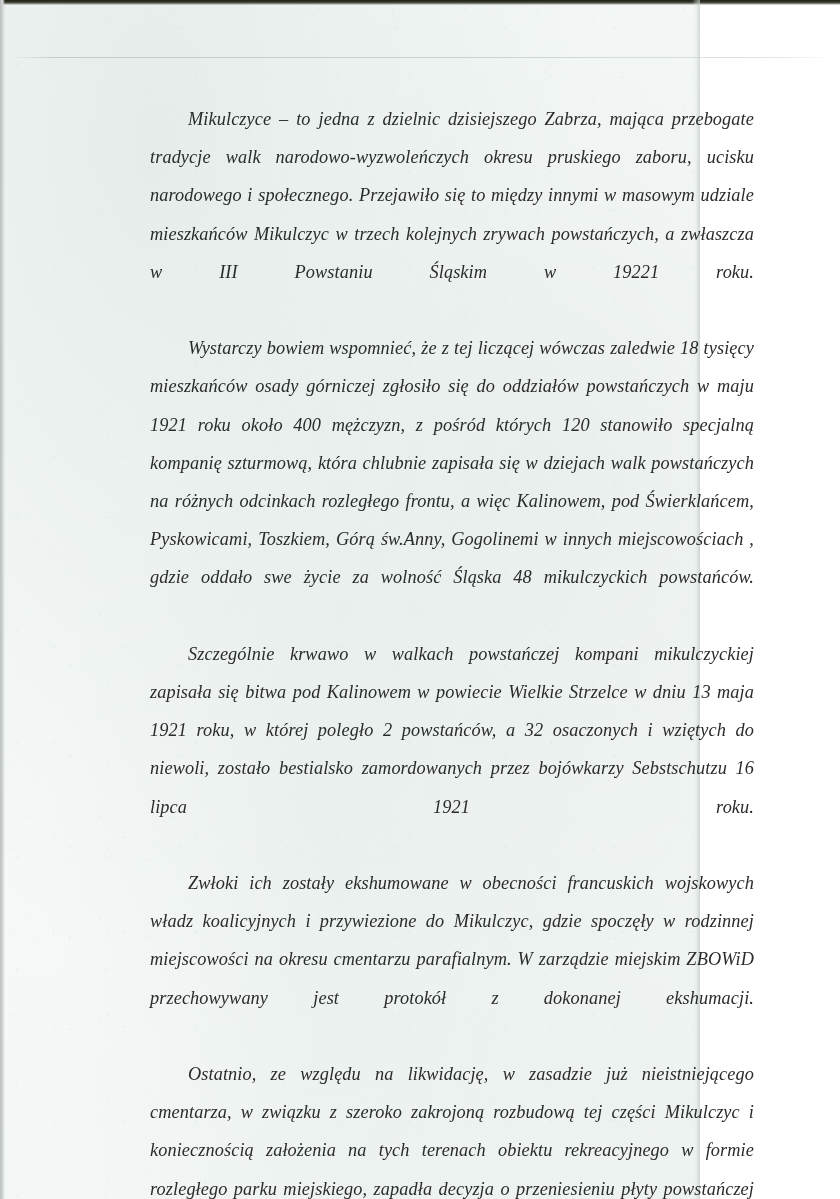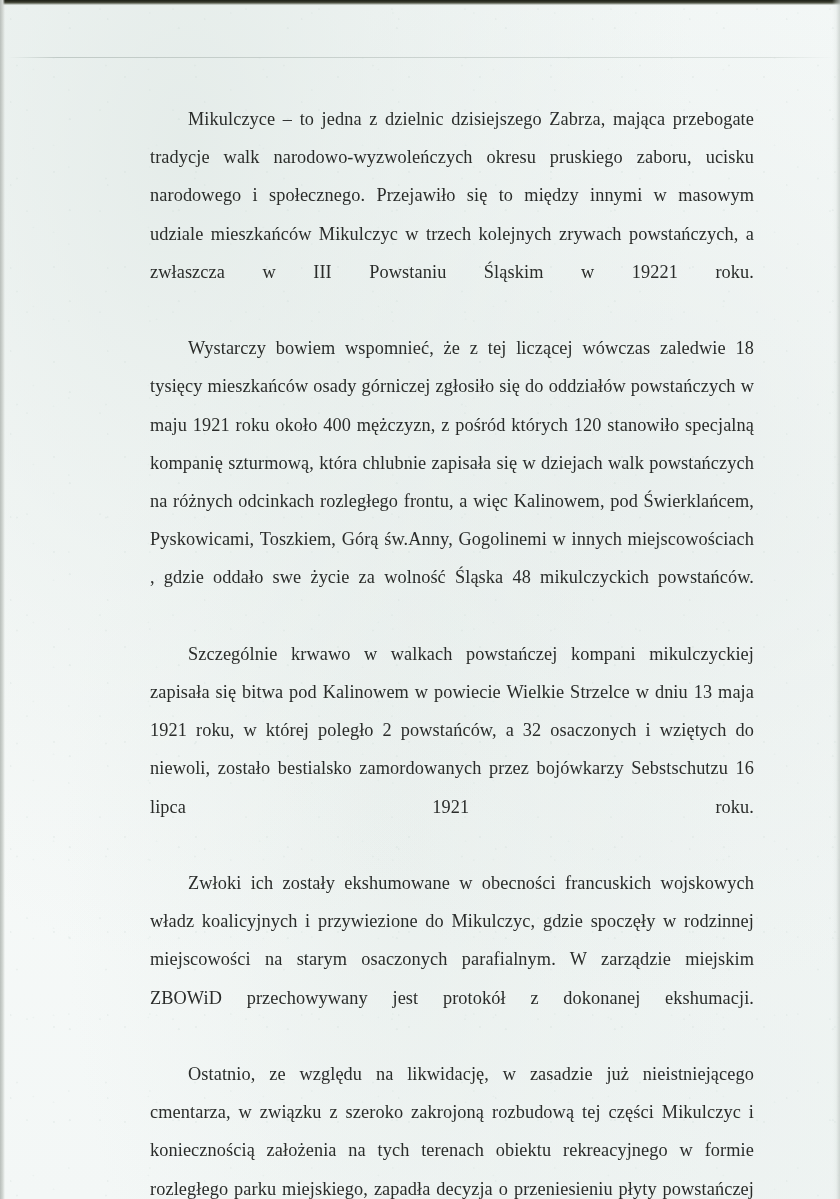--- a/index.html
+++ b/index.html
@@ -11,29 +11,30 @@
     width: 840px;
     height: 1199px;
     overflow: hidden;
     background: #ffffff;
     font-family: "Liberation Serif", "DejaVu Serif", serif;
   }
 
   
   #scan-page {
     position: relative;
-    width: 840px;
+    width: 700px;
     height: 1199px;
     box-sizing: border-box;
     background:
       radial-gradient(ellipse at 22% 12%, rgba(226,234,231,0.85) 0%, rgba(255,255,255,0) 55%),
       radial-gradient(ellipse at 78% 38%, rgba(228,235,233,0.70) 0%, rgba(255,255,255,0) 52%),
       radial-gradient(ellipse at 48% 72%, rgba(230,237,234,0.62) 0%, rgba(255,255,255,0) 55%),
       radial-gradient(ellipse at 88% 92%, rgba(231,238,236,0.55) 0%, rgba(255,255,255,0) 50%),
       linear-gradient(180deg, #f4f8f7 0%, #f7faf9 30%, #f6f9f8 65%, #f3f7f6 100%);
+    font-style: italic;
   }
 
   
   #paper-grain {
     position: absolute;
     inset: 0;
     pointer-events: none;
     opacity: 0.5;
     background-image:
       radial-gradient(circle at 11% 23%, rgba(203,216,212,0.5) 0.6px, transparent 1.2px),
@@ -115,17 +116,17 @@
   <div id="paper-grain"></div>
   <div id="edge-top"></div>
   <div id="edge-left"></div>
   <div id="edge-right"></div>
   <div id="fold-line"></div>
 
   <div id="document-body">
     <p class="para">Mikulczyce – to jedna z dzielnic dzisiejszego Zabrza, mająca przebogate tradycje walk narodowo-wyzwoleńczych okresu pruskiego zaboru, ucisku narodowego i społecznego. Przejawiło się to między innymi w masowym udziale mieszkańców Mikulczyc w trzech kolejnych zrywach powstańczych, a zwłaszcza w III Powstaniu Śląskim w 19221 roku.</p>
     <p class="para">Wystarczy bowiem wspomnieć, że z tej liczącej wówczas zaledwie 18 tysięcy mieszkańców osady górniczej zgłosiło się do oddziałów powstańczych w maju 1921 roku około 400 mężczyzn, z pośród których 120 stanowiło specjalną kompanię szturmową, która chlubnie zapisała się w dziejach walk powstańczych na różnych odcinkach rozległego frontu, a więc Kalinowem, pod Świerklańcem, Pyskowicami, Toszkiem, Górą św.Anny, Gogolinemi w innych miejscowościach , gdzie oddało swe życie za wolność Śląska 48 mikulczyckich powstańców.</p>
     <p class="para">Szczególnie krwawo w walkach powstańczej kompani mikulczyckiej zapisała się bitwa pod Kalinowem w powiecie Wielkie Strzelce w dniu 13 maja 1921 roku, w której poległo 2 powstańców, a 32 osaczonych i wziętych do niewoli, zostało bestialsko zamordowanych przez bojówkarzy Sebstschutzu 16 lipca 1921 roku.</p>
-    <p class="para">Zwłoki ich zostały ekshumowane w obecności francuskich wojskowych władz koalicyjnych i przywiezione do Mikulczyc, gdzie spoczęły w rodzinnej miejscowości na starym osaczonych parafialnym. W zarządzie miejskim ZBOWiD przechowywany jest protokół z dokonanej ekshumacji.</p>
+    <p class="para">Zwłoki ich zostały ekshumowane w obecności francuskich wojskowych władz koalicyjnych i przywiezione do Mikulczyc, gdzie spoczęły w rodzinnej miejscowości na okresu cmentarzu parafialnym. W zarządzie miejskim ZBOWiD przechowywany jest protokół z dokonanej ekshumacji.</p>
     <p class="para">Ostatnio, ze względu na likwidację, w zasadzie już nieistniejącego cmentarza, w związku z szeroko zakrojoną rozbudową tej części Mikulczyc i koniecznością założenia na tych terenach obiektu rekreacyjnego w formie rozległego parku miejskiego, zapadła decyzja o przeniesieniu płyty powstańczej na inne miejsce. Prace nad przygotowaniem odpowiedniego projektu są w pełnym toku.</p>
   </div>
 
 </div>
 
 </body></html>

